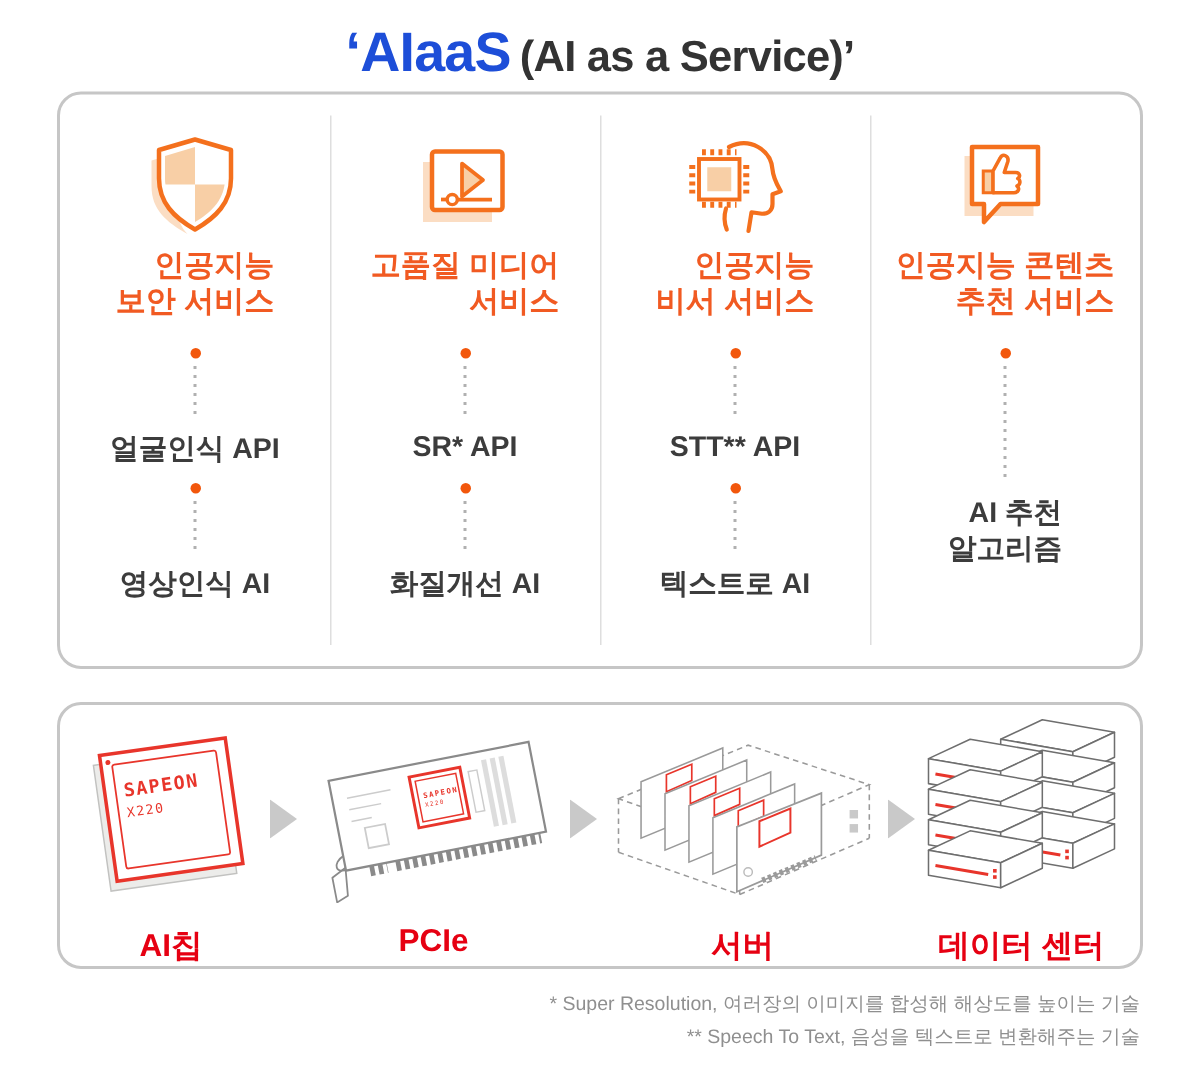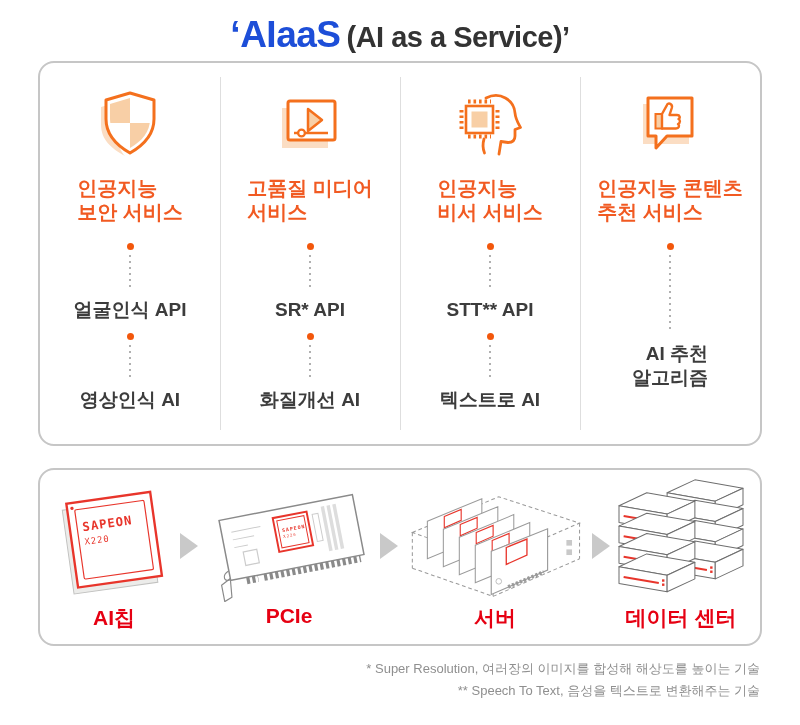--- a/index.html
+++ b/index.html
@@ -15,34 +15,34 @@
   .panel{margin:0 38px;border:2px solid #c6c6c6;border-radius:16px;background:#fff;box-sizing:border-box;position:relative;}
   .panel-services{margin-top:3px;height:385px;}
   .panel-hardware{margin-top:22px;height:178px;}
 
   
   .svc-row{display:flex;height:100%;}
   .svc-col{width:180px;display:flex;flex-direction:column;align-items:center;padding-top:22px;box-sizing:border-box;}
   .svc-sep{position:absolute;top:14px;bottom:14px;width:1px;background:#dedede;}
   .sep-1{left:180px;} .sep-2{left:360px;} .sep-3{left:540px;}
   .icon-slot{height:78px;display:flex;align-items:center;justify-content:center;}
-  .svc-heading{height:58px;margin-top:13px;display:flex;align-items:flex-start;justify-content:center;
-    text-align:left;font-size:20px;line-height:24px;font-weight:700;color:#f15a22;white-space:pre-line;}
+  .svc-heading{height:58px;margin-top:2px;display:flex;align-items:flex-start;justify-content:center;
+    text-align:right;font-size:20px;line-height:24px;font-weight:700;color:#f15a22;white-space:pre-line;}
   .connector{height:62px;display:flex;flex-direction:column;align-items:center;padding-top:9px;box-sizing:border-box;}
   .connector.tall{height:104px;}
   .c-dot{width:7px;height:7px;border-radius:50%;background:#f2570c;margin-bottom:5px;}
   .c-dash{width:2px;height:34px;background-image:repeating-linear-gradient(to bottom,#b0b0b0 0 2px,transparent 2px 6px);}
   .connector.tall .c-dash{height:76px;}
   .svc-item{height:28px;display:flex;align-items:center;justify-content:center;font-size:19px;font-weight:600;color:#3c3c3c;text-align:right;}
   .svc-item.two-line{height:56px;line-height:24px;white-space:pre-line;}
 
   
   .hw-row{display:flex;justify-content:center;align-items:flex-start;height:100%;padding-top:8px;box-sizing:border-box;}
   .hw-group{display:flex;flex-direction:column;align-items:center;}
-  .hw-label{margin-top:2px;font-size:21px;font-weight:700;color:#e60012;text-align:center;white-space:pre-line;}
+  .hw-label{margin-top:14px;font-size:21px;font-weight:700;color:#e60012;text-align:center;white-space:pre-line;}
   .hw-arrow{align-self:flex-start;margin-top:55px;padding:0 2px;}
 
   .chip-brand{font-family:"DejaVu Sans Mono","Liberation Mono",monospace;font-weight:bold;letter-spacing:1px;}
   .chip-model{font-family:"DejaVu Sans Mono","Liberation Mono",monospace;letter-spacing:1px;}
 
   
   .footnotes{margin-top:12px;padding-right:40px;text-align:right;font-size:13px;line-height:1.7;color:#8f8f8f;}
 </style>
 </head>
 <body>

